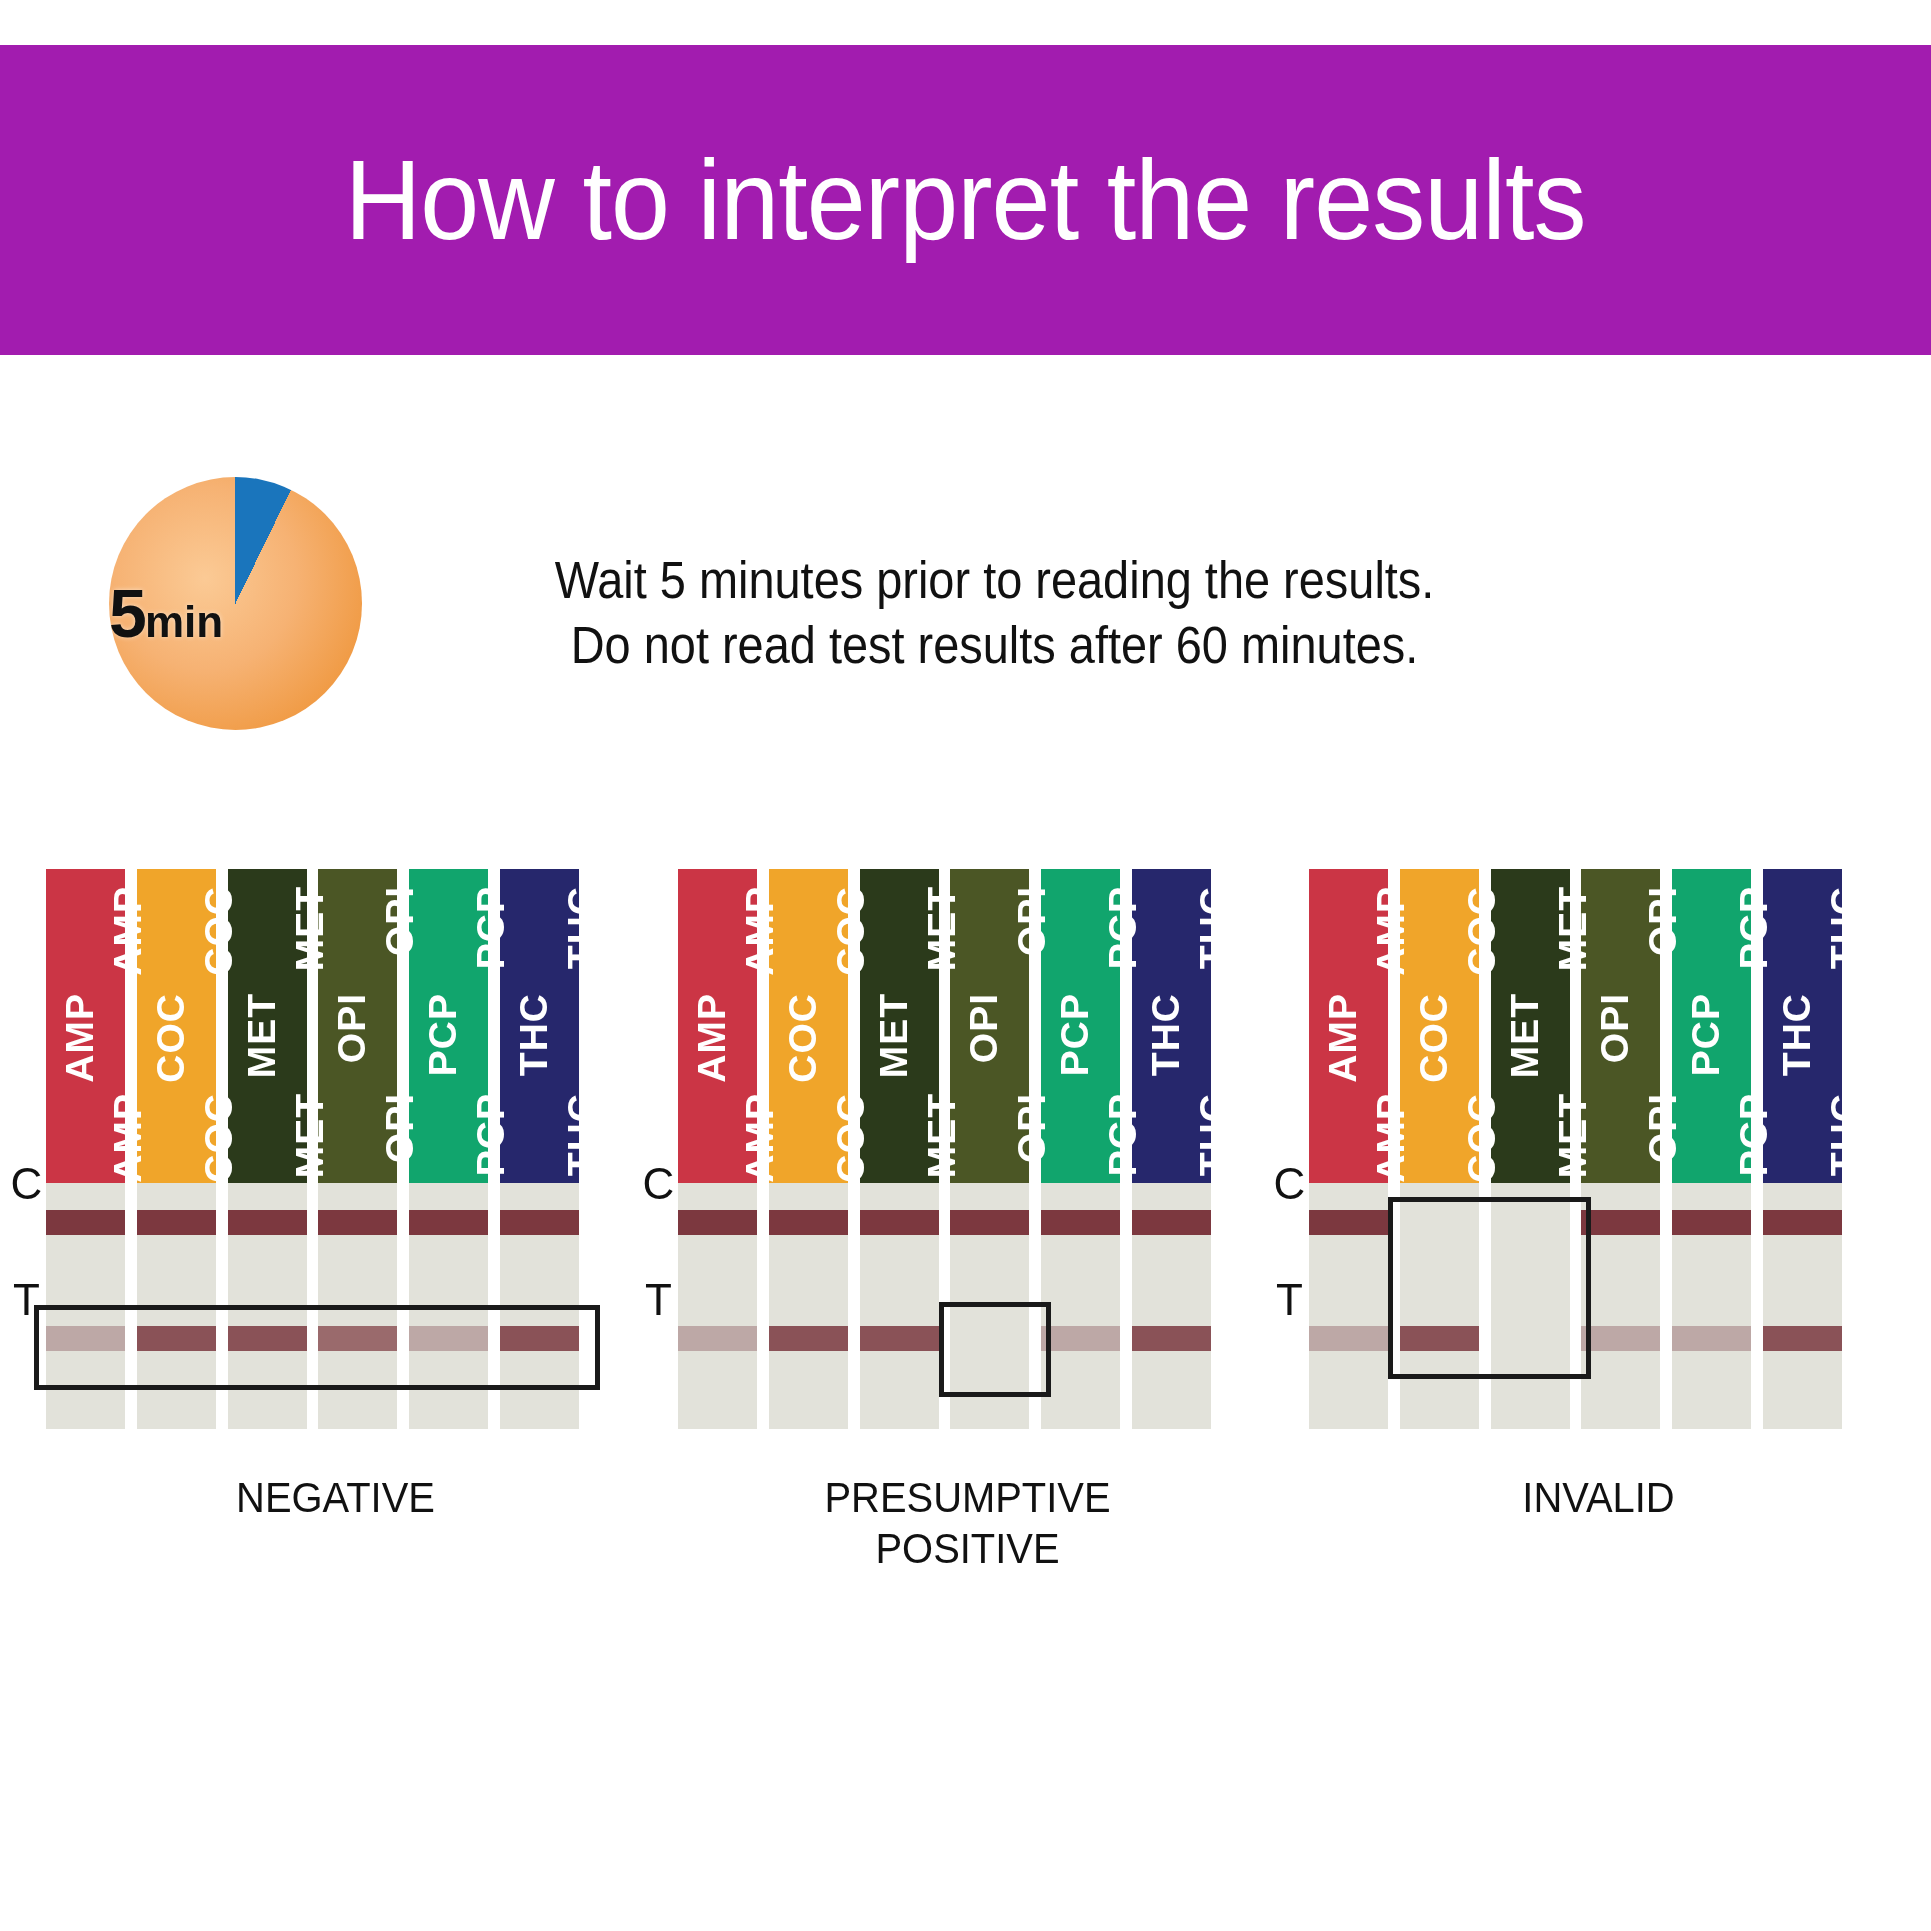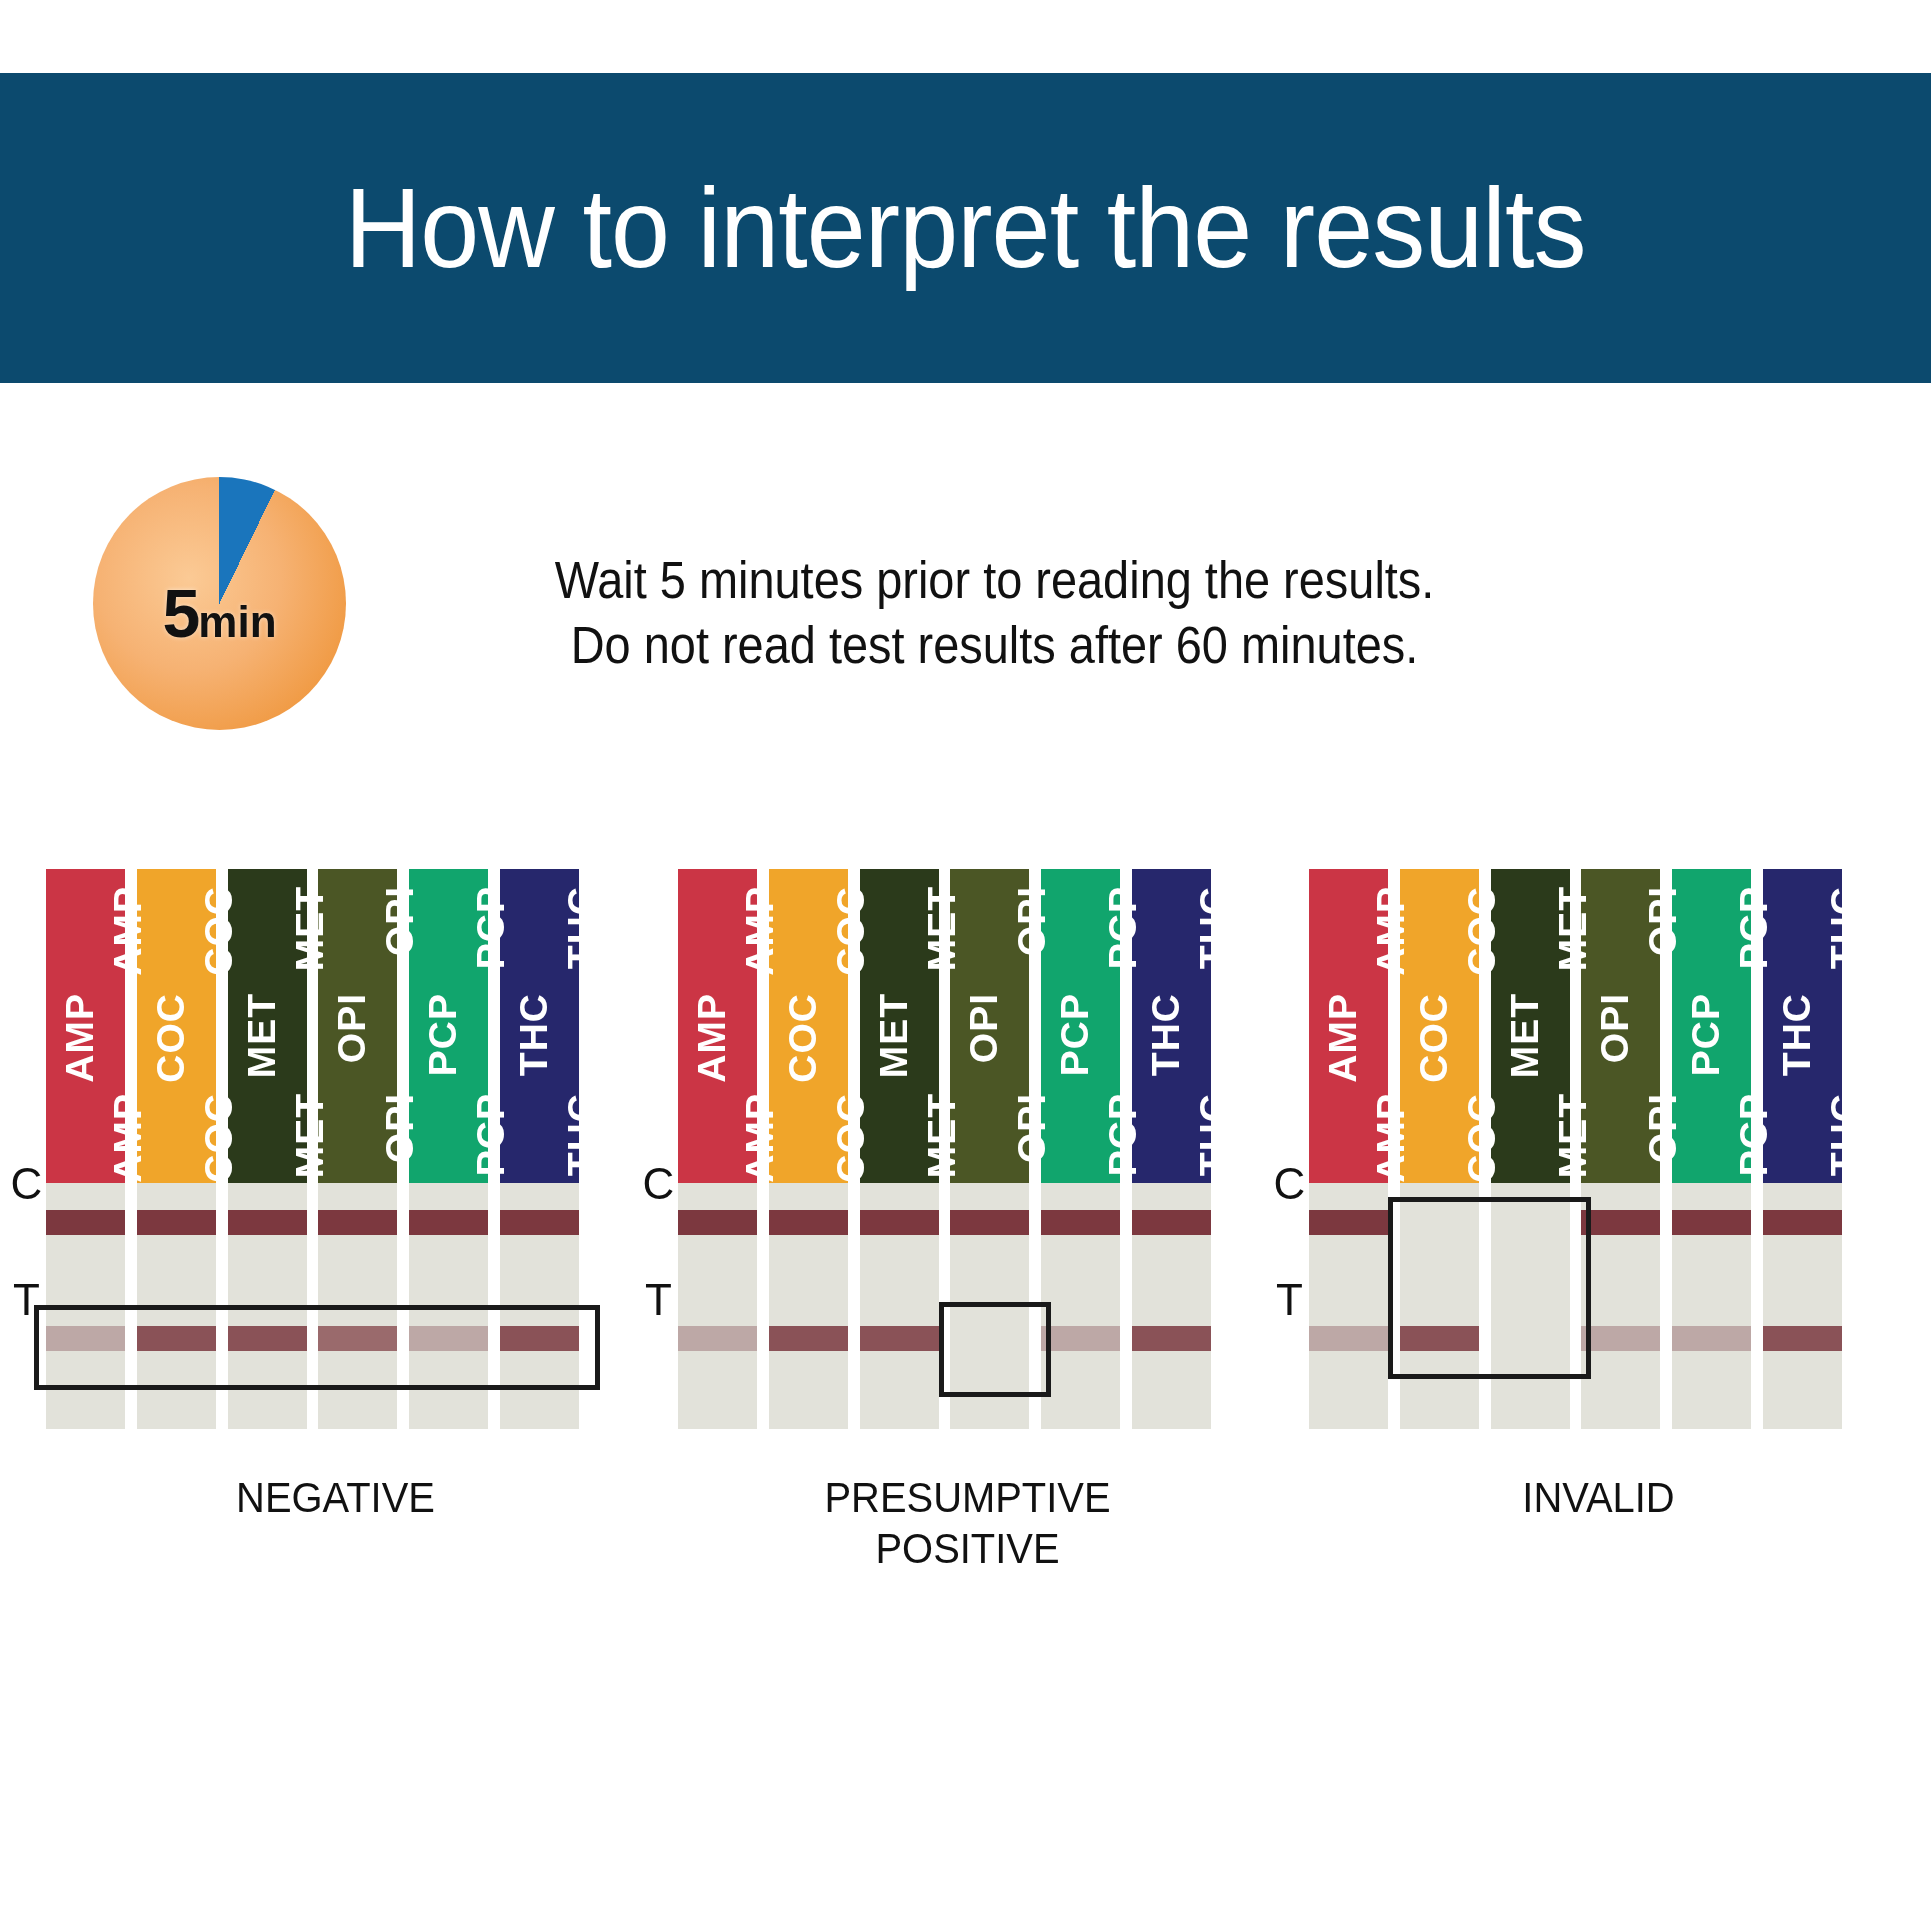--- a/index.html
+++ b/index.html
@@ -6,45 +6,45 @@
   body{
     width:1931px;height:1931px;
     background:#ffffff;
     font-family:"Liberation Sans", sans-serif;
     overflow:hidden;
     position:relative;
   }
 
   
   #header-bar{
-    position:absolute;left:0;top:73px;width:1931px;height:310px;
-    background:#0c4a6e;
+    position:absolute;left:0;top:45px;width:1931px;height:310px;
+    background:#a21caf;
     display:flex;align-items:center;justify-content:center;
   }
   #header-title{
     color:#ffffff;
     font-size:114px;
     font-weight:400;
     letter-spacing:-1px;
     line-height:1;
     transform:scaleX(0.93);
     white-space:nowrap;
   }
 
   
   #timing-row{
     position:absolute;left:0;top:473px;width:1931px;height:309px;
   }
   #timer-5min{
-    position:absolute;left:93px;top:3.9px;width:253px;height:253px;
+    position:absolute;left:109px;top:3.9px;width:253px;height:253px;
     border-radius:50%;
     background:
       conic-gradient(from 0deg, #1a75bc 0deg 26deg, rgba(0,0,0,0) 26deg 360deg),
       radial-gradient(circle at 38% 40%, #fbca95 0%, #f6b273 42%, #f09a43 78%, #e78c2e 100%);
-    display:flex;align-items:center;justify-content:center;
+    display:flex;align-items:center;justify-content:flex-start;
   }
   #timer-5min-label{
     position:relative;top:9.7px;
     color:#111111;font-weight:bold;white-space:nowrap;
     text-shadow:0 0 5.8px rgba(255,255,255,.55);
   }
   #timer-5min-label .num{font-size:68px;letter-spacing:-1.9px;}
   #timer-5min-label .unit{font-size:44px;font-weight:bold;}
 
   #instruction-text{

